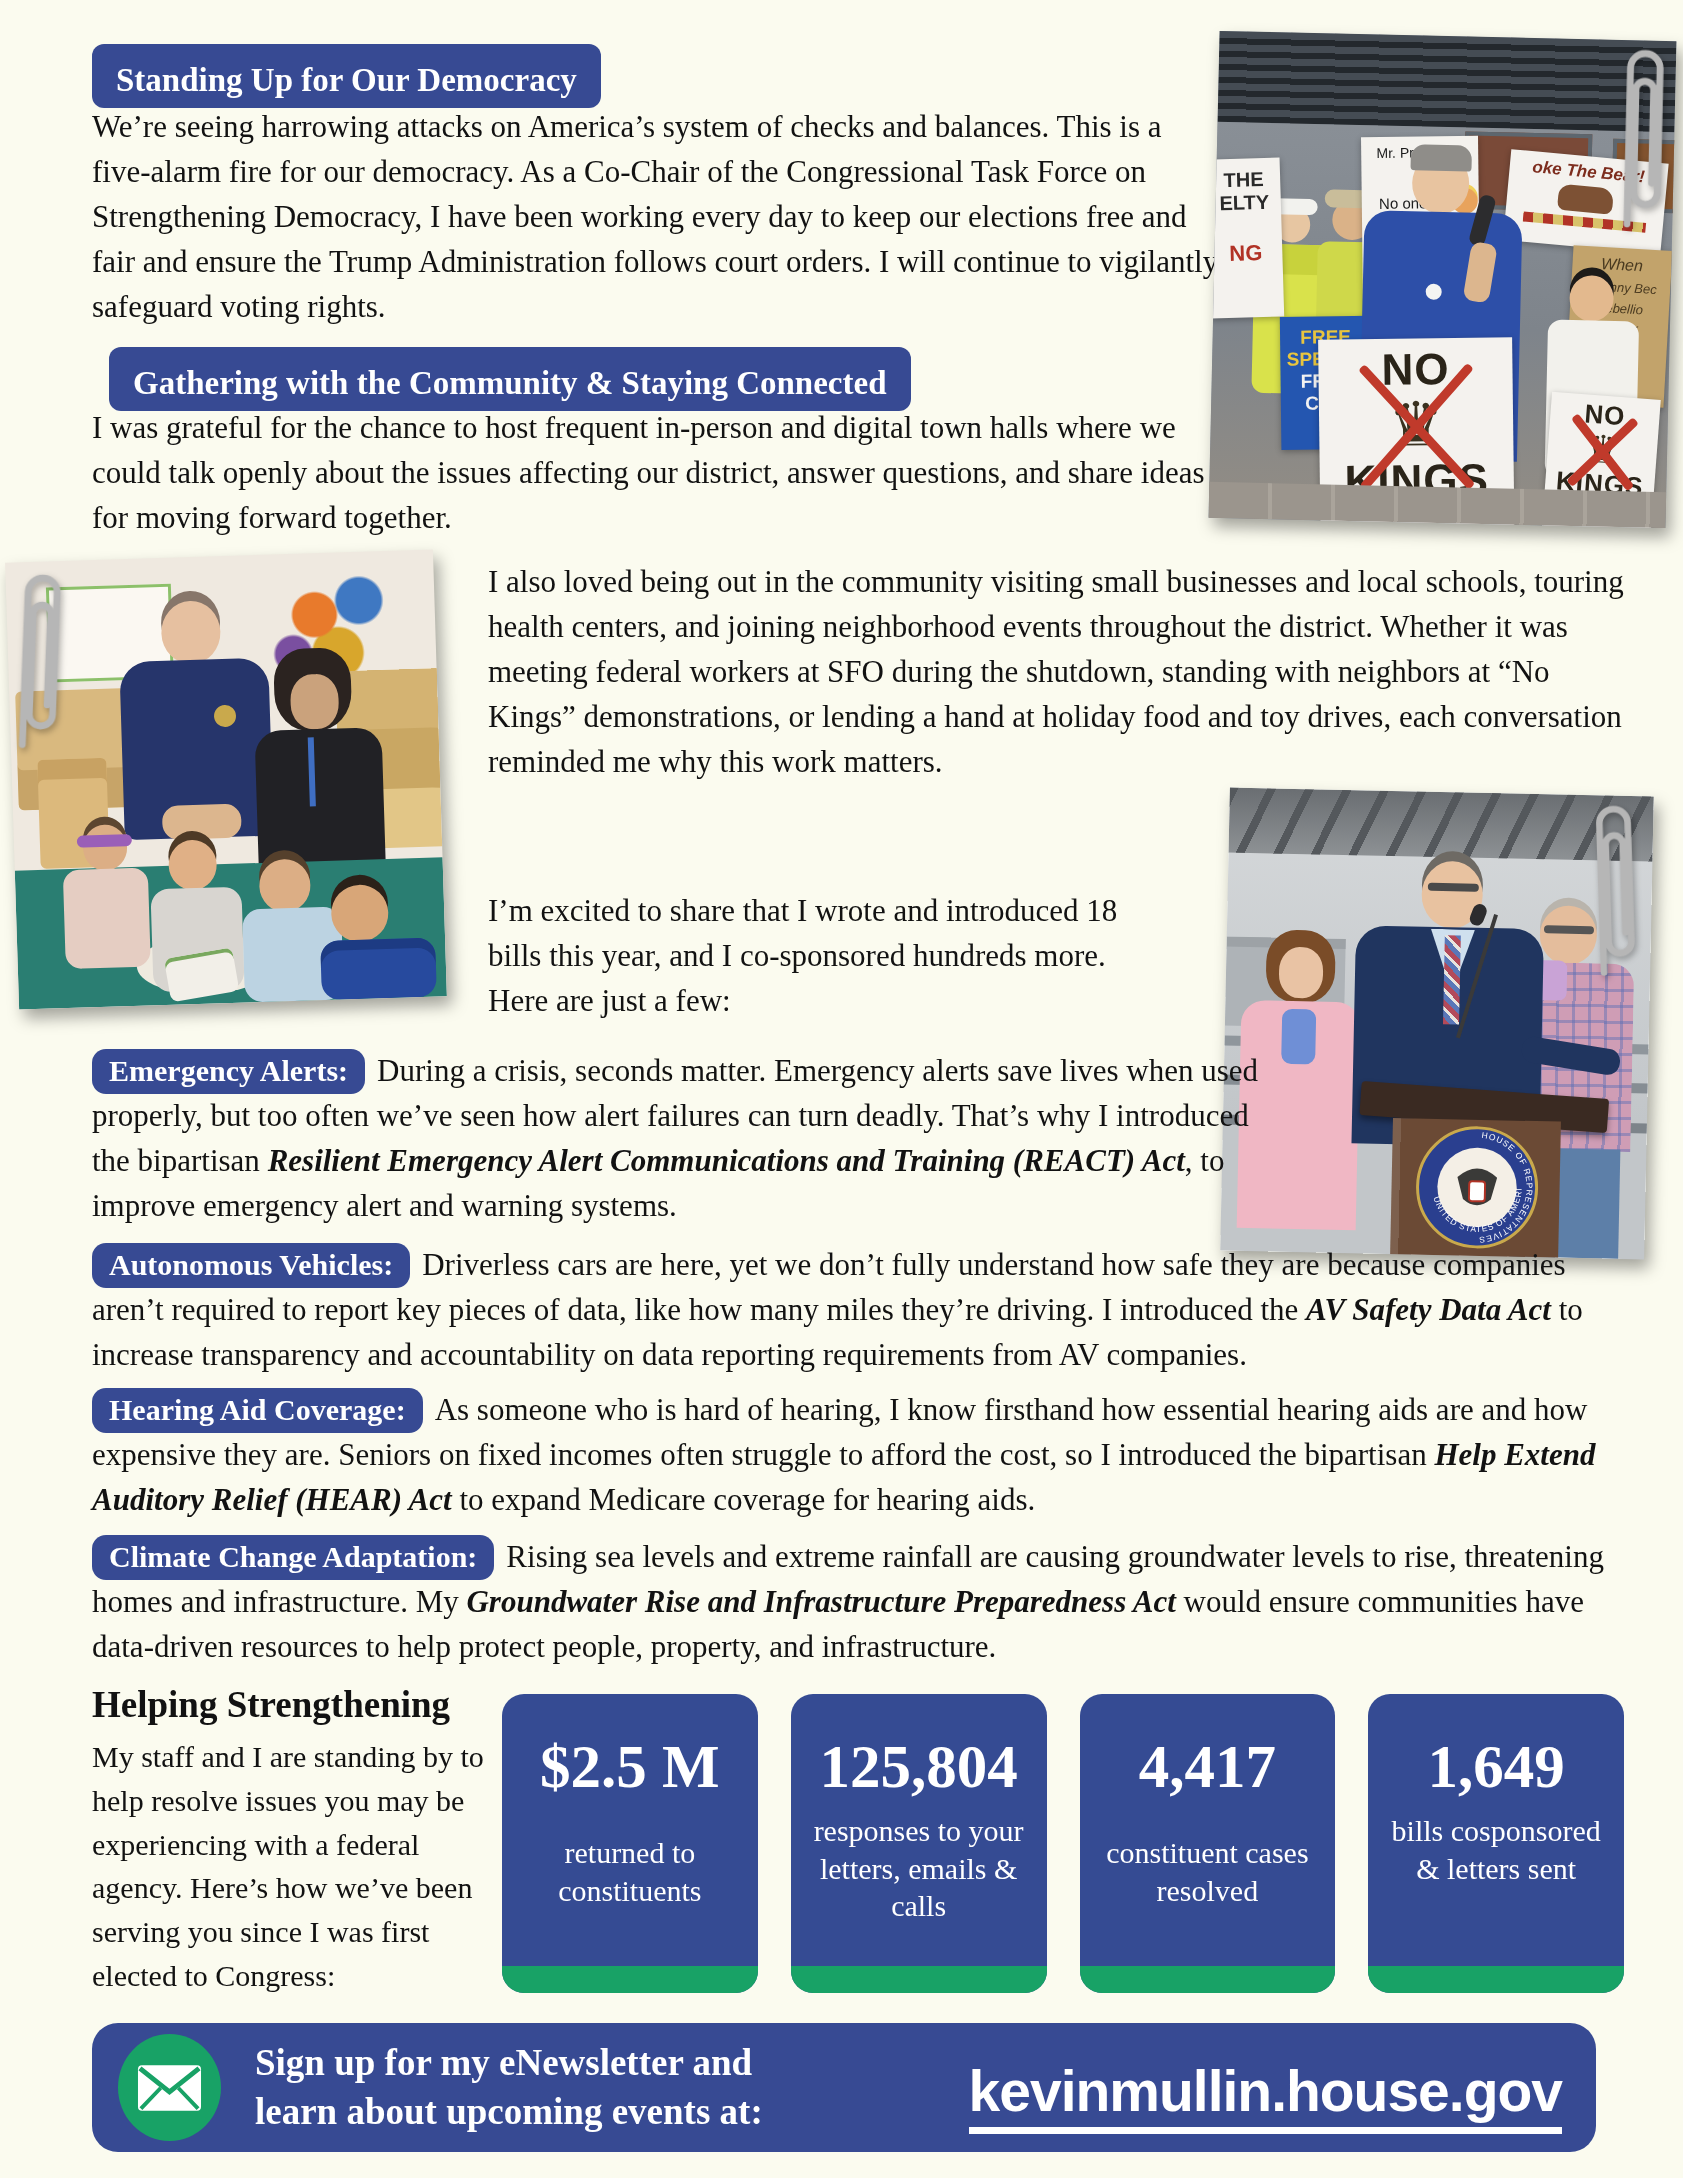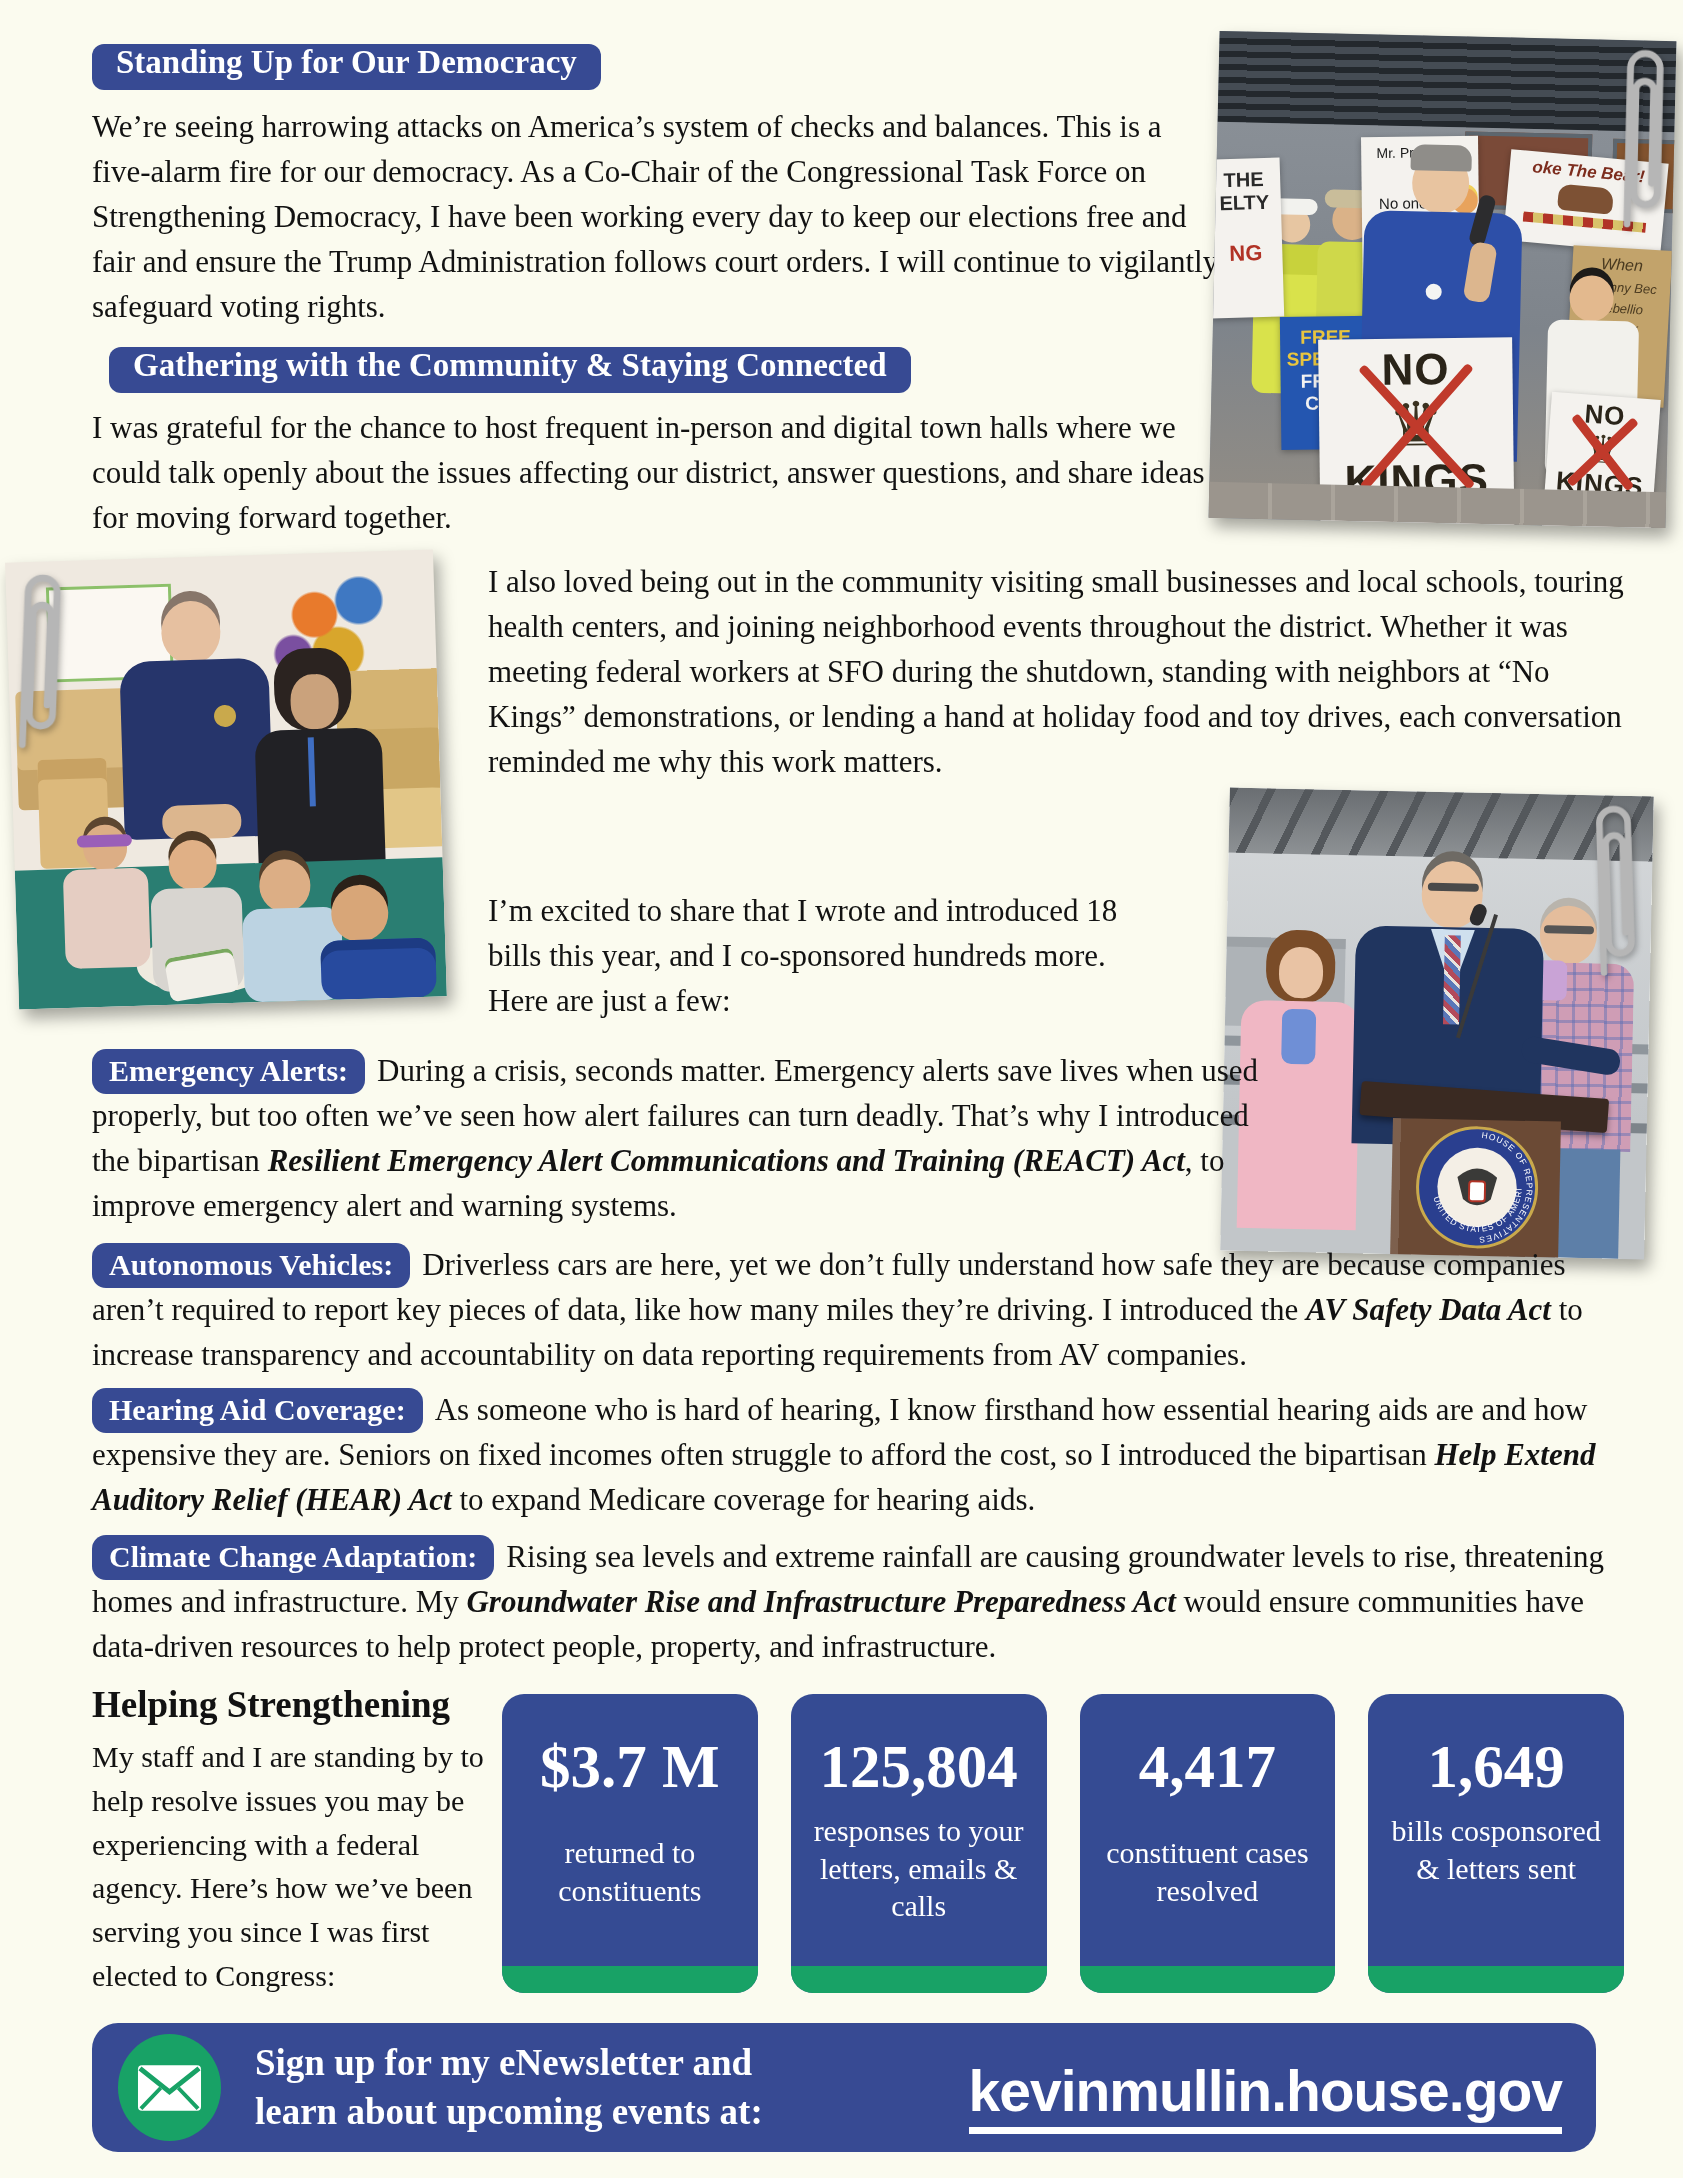--- a/index.html
+++ b/index.html
@@ -3,21 +3,21 @@
 <meta charset="utf-8">
 <style>
   html,body{margin:0;padding:0;background:#e8e8e0;}
   .page{position:relative;width:1683px;height:2178px;background:#FBFBEF;overflow:hidden;
         font-family:"Liberation Serif",serif;color:#121212;}
   .abs{position:absolute;}
   .s{position:absolute;display:block;}
 
   
   .pill{display:inline-block;background:#374A93;color:#fff;font-weight:bold;
-        border-radius:12px;padding:0 24px 10px;font-size:33px;line-height:1.1;}
+        border-radius:12px;padding:18px 24px 10px;font-size:33px;line-height:1.1;}
   .pill.inline{font-size:30px;padding:5px 17px 7px;border-radius:14px;margin-right:12px;}
 
   .body-text{font-size:31px;line-height:1.45;}
   .act{font-weight:bold;font-style:italic;}
 
   
   .photo-wrap{position:absolute;}
   .photo{position:absolute;inset:0;overflow:hidden;background:#8e949b;
          box-shadow:5px 9px 16px rgba(0,0,0,.35);}
   .clip{position:absolute;z-index:6;filter:drop-shadow(2px 3px 3px rgba(0,0,0,.3));}
@@ -258,21 +258,21 @@
 
   <div class="abs body-text" style="left:92px;top:1535px;width:1515px;">
     <span class="pill inline"><span>Climate Change Adaptation:</span></span><span>Rising sea levels and extreme rainfall are causing groundwater levels to rise, threatening homes and infrastructure. My </span><span class="act">Groundwater Rise and Infrastructure Preparedness Act</span><span> would ensure communities have data-driven resources to help protect people, property, and infrastructure.</span>
   </div>
 
   <div class="helping-title">Helping Strengthening</div>
   <div class="helping-body">My staff and I are standing by to help resolve issues you may be experiencing with a federal agency. Here’s how we’ve been serving you since I was first elected to Congress:</div>
 
   <div class="cards">
     <div class="card">
-      <div class="value">$3.7 M</div>
+      <div class="value">$2.5 M</div>
       <div class="label">returned to constituents</div>
       <div class="green"></div>
     </div>
     <div class="card">
       <div class="value">125,804</div>
       <div class="label" style="margin-top:10px;">responses to your letters, emails &amp; calls</div>
       <div class="green"></div>
     </div>
     <div class="card">
       <div class="value">4,417</div>

